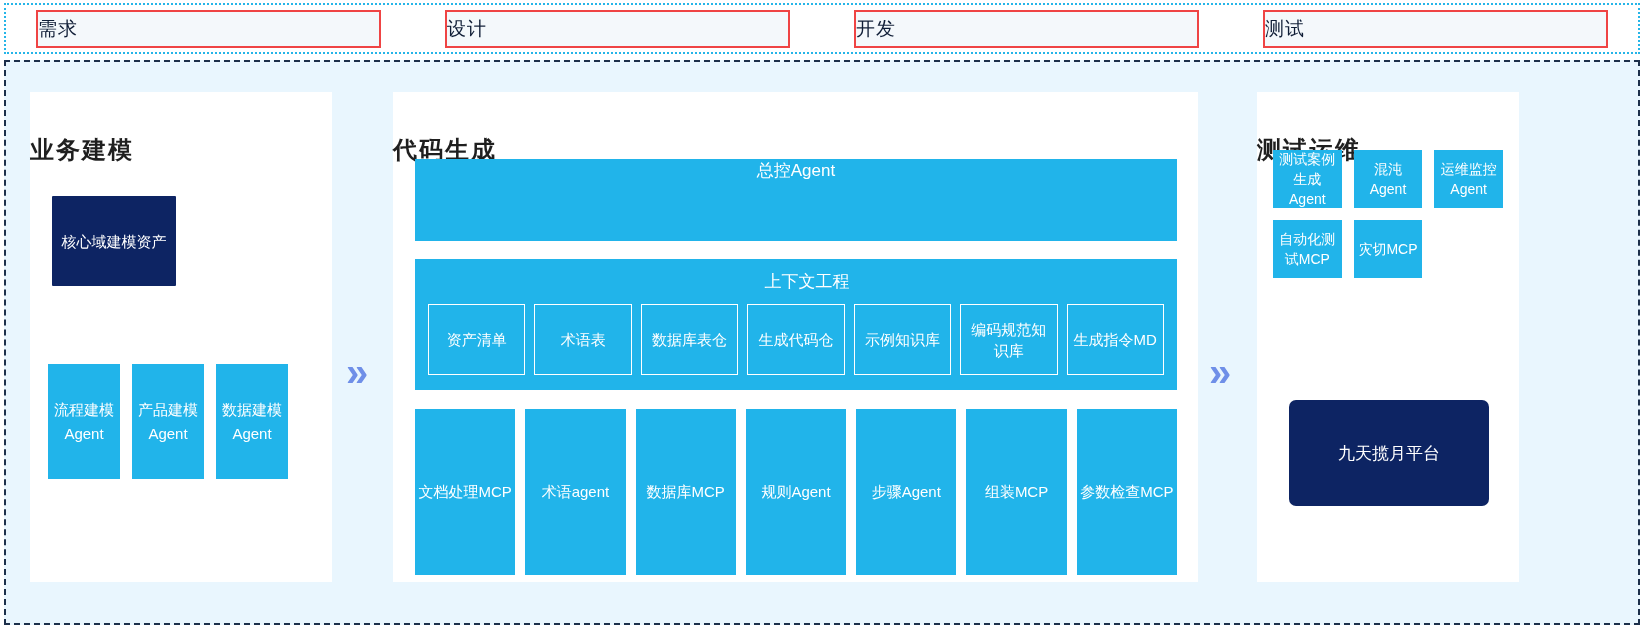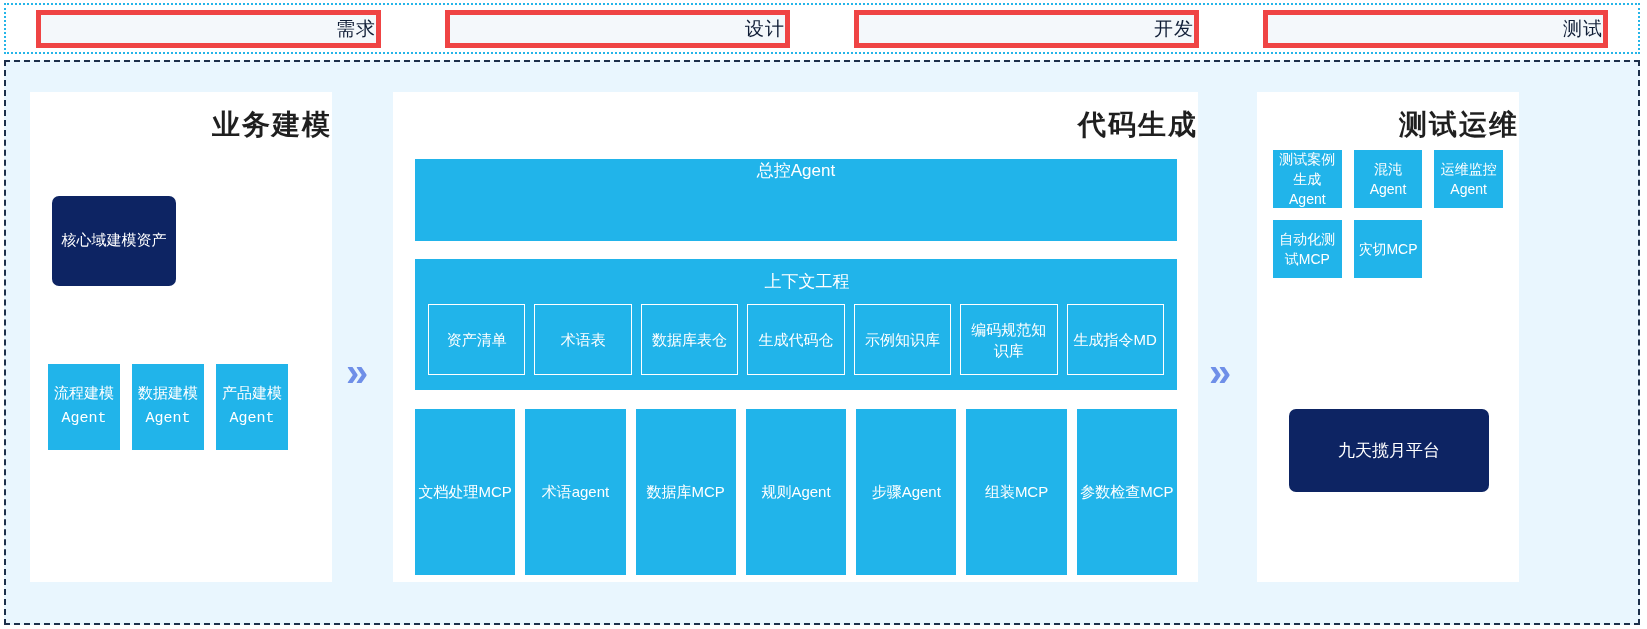--- a/index.html
+++ b/index.html
@@ -31,25 +31,25 @@
     display: flex;
     align-items: center;
     justify-content: space-between;
     padding: 0 30px;
   }
   .phase-box {
     flex: 0 0 auto;
     width: 345px;
     height: 38px;
     background: #f4f8fb;
-    border: 5px solid #ef4444;
-    box-sizing: border-box;
-    display: flex;
-    align-items: center;
-    justify-content: flex-end;
+    border: 2px solid #ef4444;
+    box-sizing: border-box;
+    display: flex;
+    align-items: center;
+    justify-content: flex-start;
     color: #0f1d36;
     font-size: 19px;
     letter-spacing: 1px;
   }
 
   
   #main-area {
     position: absolute;
     left: 4px;
     top: 60px;
@@ -60,26 +60,27 @@
     box-sizing: border-box;
   }
 
   
   .panel {
     position: absolute;
     background: #ffffff;
     box-sizing: border-box;
   }
   .panel-title {
-    text-align: right;
+    text-align: left;
     color: #1f1f1f;
-    font-size: 28px;
+    font-size: 24px;
     font-weight: bold;
     letter-spacing: 2px;
     padding-top: 14px;
+    margin-top: 28px;
   }
 
   
   #panel-left {
     left: 24px;
     top: 30px;
     width: 302px;
     height: 490px;
   }
   #asset-row {
@@ -87,53 +88,51 @@
     left: 22px;
     top: 104px;
     width: 262px;
     display: flex;
     gap: 14px;
   }
   .asset-box {
     width: 124px;
     height: 90px;
     background: #0d2463;
-    border-radius: 7px;
+    border-radius: 1px;
     color: #ffffff;
     font-size: 15px;
     line-height: 21px;
     display: flex;
     align-items: center;
     justify-content: center;
     text-align: center;
     box-sizing: border-box;
     padding: 0 6px;
-    font-family: Liberation Mono, monospace;
   }
   #model-agent-row {
     position: absolute;
     left: 18px;
     top: 272px;
     width: 270px;
     display: flex;
     gap: 12px;
   }
   .model-agent-box {
     width: 72px;
-    height: 86px;
+    height: 115px;
     background: #21b4ea;
     color: #ffffff;
     font-size: 15px;
     line-height: 24px;
     display: flex;
     align-items: center;
     justify-content: center;
     text-align: center;
     box-sizing: border-box;
-    font-family: Liberation Mono, monospace;
   }
 
   
   .chevron {
     position: absolute;
     color: #6f8fe8;
     font-size: 40px;
     font-weight: bold;
     line-height: 1;
     user-select: none;
@@ -247,23 +246,23 @@
     display: flex;
     align-items: center;
     justify-content: center;
     text-align: center;
     box-sizing: border-box;
     padding: 0 4px;
   }
   #platform-box {
     position: absolute;
     left: 32px;
-    top: 317px;
+    top: 308px;
     width: 200px;
-    height: 83px;
+    height: 106px;
     background: #0d2463;
     border-radius: 7px;
     color: #ffffff;
     font-size: 17px;
     display: flex;
     align-items: center;
     justify-content: center;
     text-align: center;
     box-sizing: border-box;
   }
@@ -297,24 +296,24 @@
         <div class="asset-box">
           <span>核心域建模资产</span>
         </div>
       </div>
 
       <div id="model-agent-row">
         <div class="model-agent-box">
           <span>流程建模Agent</span>
         </div>
         <div class="model-agent-box">
+          <span>产品建模Agent</span>
+        </div>
+        <div class="model-agent-box">
           <span>数据建模Agent</span>
-        </div>
-        <div class="model-agent-box">
-          <span>产品建模Agent</span>
         </div>
       </div>
     </div>
 
     <div class="chevron" id="chevron-left-to-center">»</div>
 
     <div class="panel" id="panel-center">
       <div class="panel-title">代码生成</div>
 
       <div id="master-agent">

